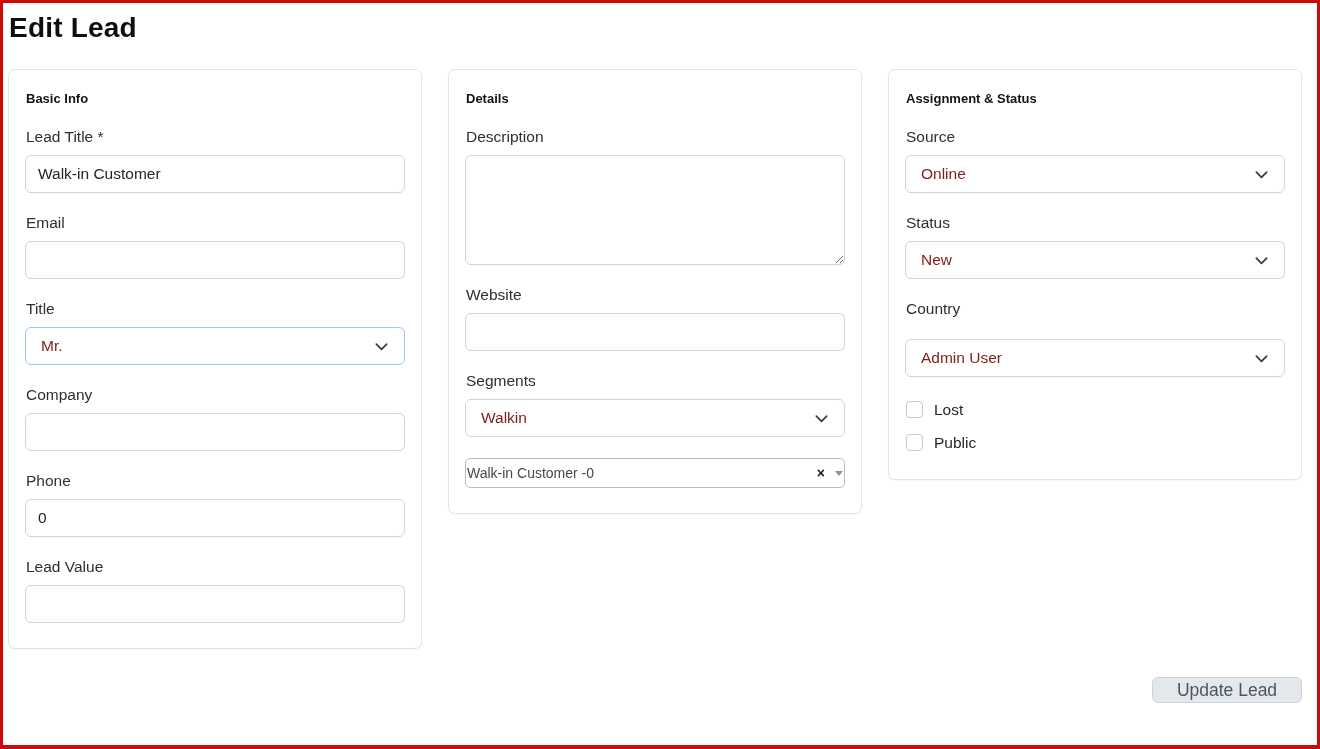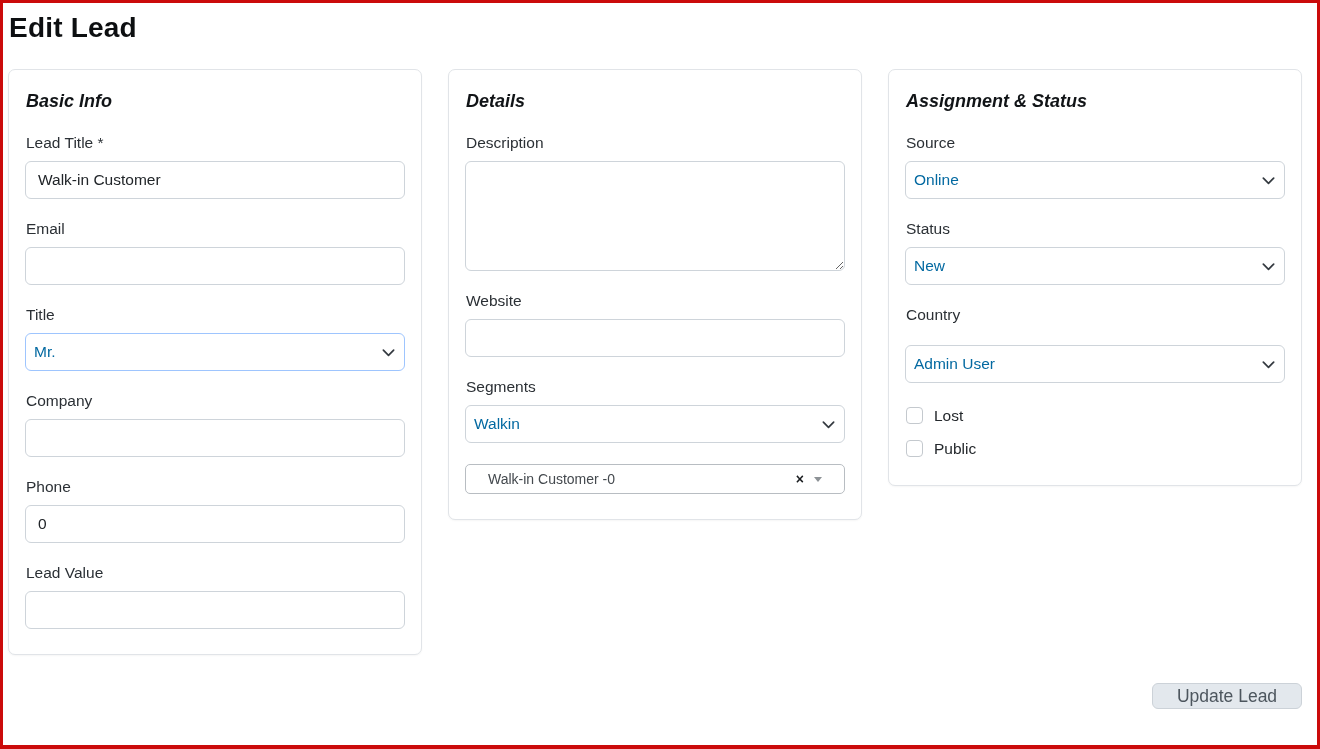--- a/index.html
+++ b/index.html
@@ -27,25 +27,24 @@
   }
   .card {
     width: 414px;
     background: #ffffff;
     border: 1px solid #e1e4e8;
     border-radius: 7px;
     padding: 17px 16px 23px 16px;
     box-shadow: 0 1px 2px rgba(0,0,0,0.04);
   }
   .card-heading {
-    font-size: 18px;
+    font-size: 13px;
     font-weight: 700;
     color: #111417;
     margin: 4px 0 22px 1px;
-    font-style: italic;
   }
   .field { margin-bottom: 21px; }
   .field:last-child { margin-bottom: 2px; }
   .field-label {
     display: block;
     font-size: 15.5px;
     color: #2b3035;
     margin: 0 0 9px 1px;
   }
   .text-input {
@@ -67,36 +66,36 @@
     resize: both;
   }
   .select-box {
     display: flex;
     align-items: center;
     justify-content: space-between;
     width: 100%;
     height: 38px;
     border: 1px solid #ced4da;
     border-radius: 6px;
-    padding: 0 8px;
+    padding: 0 15px;
     font-size: 15.5px;
-    color: #0369a1;
+    color: #7f1d1d;
     background: #fff;
     cursor: default;
   }
   .select-box.focused { border-color: #9ec5fe; }
   .chevron { flex: 0 0 auto; margin-left: 8px; display: flex; align-items: center; }
   .agent-box {
     display: flex;
     align-items: center;
     width: 100%;
     height: 30px;
     border: 1px solid #b8bdc2;
     border-radius: 5px;
-    padding: 0 22px;
+    padding: 0 1px;
     font-size: 14px;
     color: #44494e;
     background: #fff;
   }
   .agent-value { flex: 1 1 auto; white-space: nowrap; overflow: hidden; }
   .agent-clear {
     flex: 0 0 auto;
     font-weight: 700;
     font-size: 14px;
     color: #1b1e21;

